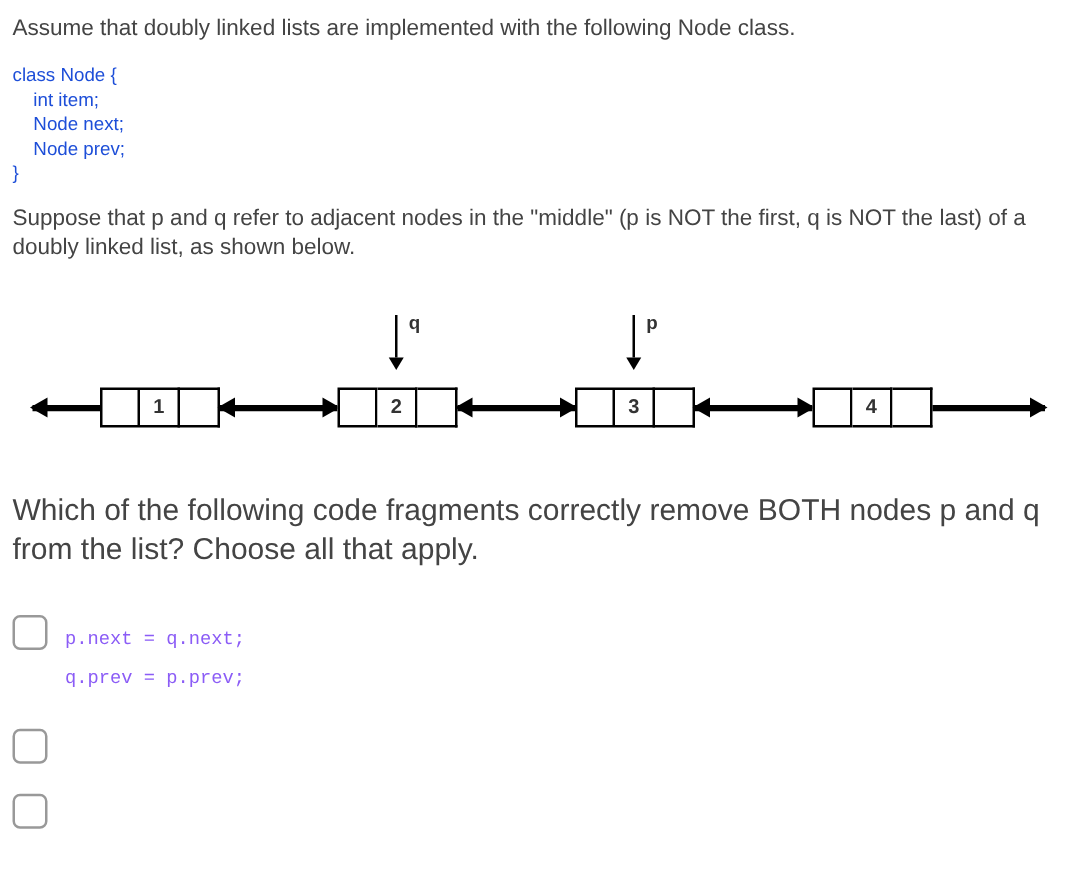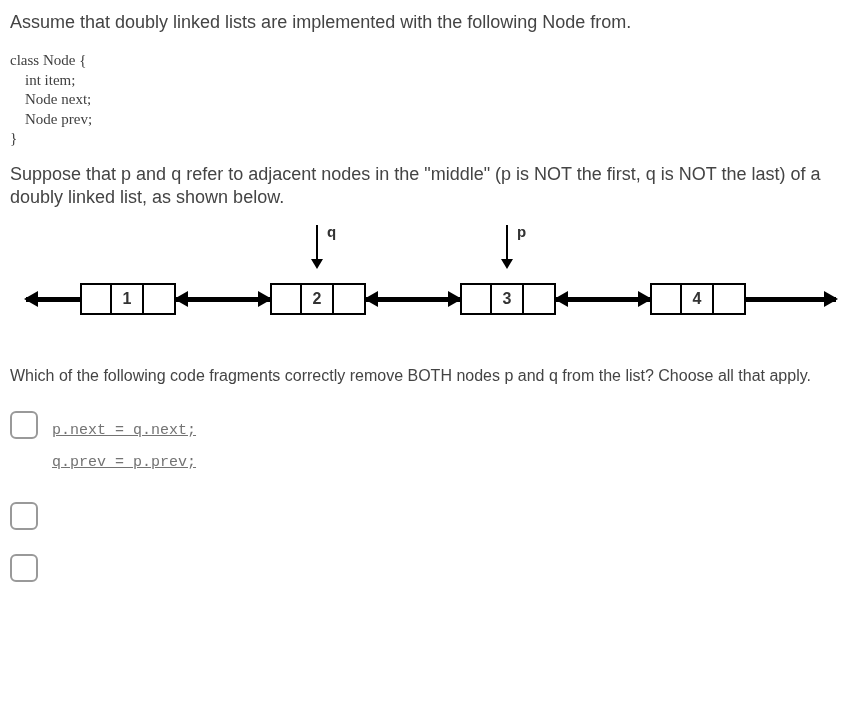--- a/index.html
+++ b/index.html
@@ -13,31 +13,31 @@
       background: #fff;
       color: #333;
       padding: 12px 10px;
     }
     .intro {
       font-size: 18px;
       margin-bottom: 18px;
       color: #444;
     }
     .code-block {
-      font-family: Liberation Serif, serif;
+      font-family: Liberation Sans, sans-serif;
       font-size: 15px;
       white-space: pre;
       margin-bottom: 14px;
-      color: #404040;
+      color: #1d4ed8;
       line-height: 1.3;
     }
     .body-text {
       font-size: 18px;
       color: #444;
-      margin-bottom: 9px;
+      margin-bottom: 36px;
       line-height: 1.3;
     }
     .diagram {
       height: 120px;
       width: 840px;
       position: relative;
       margin-bottom: 28px;
     }
     .node {
       position: absolute;
@@ -129,23 +129,23 @@
     .tail-right::after {
       content: '';
       position: absolute;
       right: -2px; top: -6px;
       width: 0; height: 0;
       border-top: 8px solid transparent;
       border-bottom: 8px solid transparent;
       border-left: 14px solid #000;
     }
     .question {
-      font-size: 16px;
+      font-size: 24px;
       color: #444;
-      margin-bottom: 28px;
+      margin-bottom: 40px;
       line-height: 1.3;
     }
     .option {
       display: flex;
       align-items: flex-start;
       margin-bottom: 28px;
     }
     .checkbox {
       width: 28px;
       height: 28px;
@@ -154,28 +154,27 @@
       flex-shrink: 0;
       margin-right: 14px;
       margin-top: -4px;
       background: #fff;
     }
     .opt-code {
       font-family: "Courier New", Courier, monospace;
       font-size: 15px;
       white-space: pre;
       line-height: 2.1;
-      color: #737373;
-      text-decoration: underline;
+      color: #8b5cf6;
     }
   </style>
 </head>
 <body>
 
-<div class="intro">Assume that doubly linked lists are implemented with the following Node from.</div>
+<div class="intro">Assume that doubly linked lists are implemented with the following Node class.</div>
 
 <div class="code-block">class Node {
     int item;
     Node next;
     Node prev;
 }</div>
 
 <div class="body-text">Suppose that p and q refer to adjacent nodes in the "middle" (p is NOT the first, q is NOT the last) of a doubly linked list, as shown below.</div>
 
 <div class="diagram">

